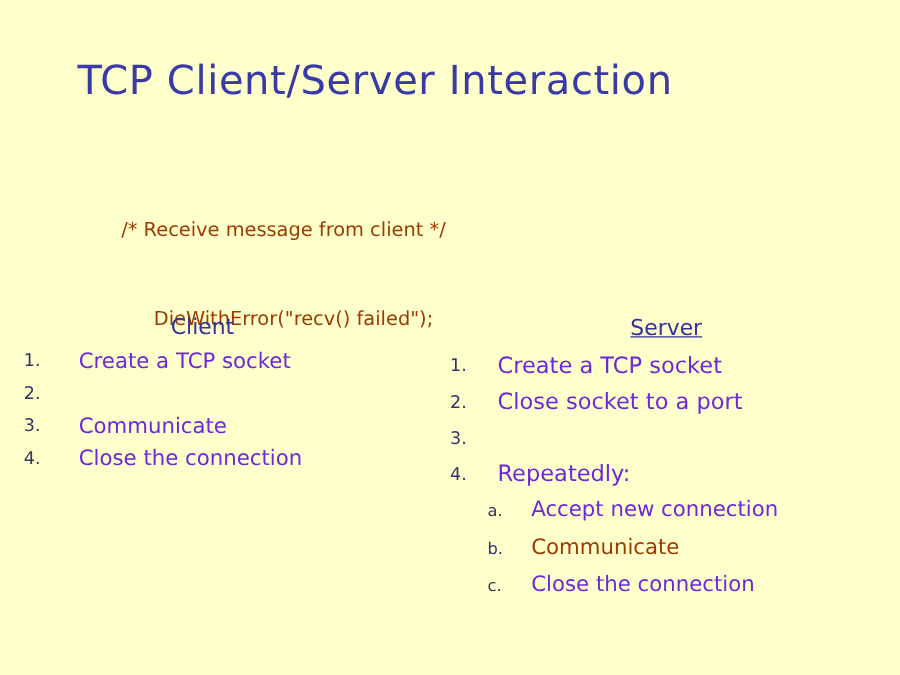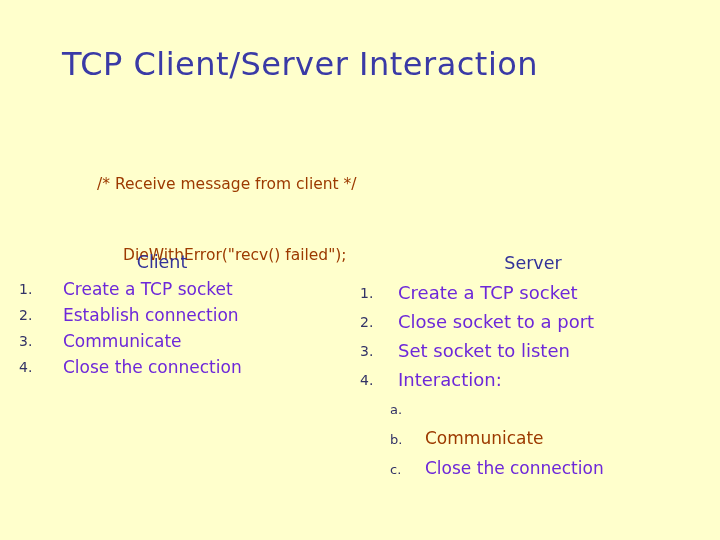--- a/index.html
+++ b/index.html
@@ -23,21 +23,21 @@
 
   .column { position:absolute; }
   .client { left:16px; top:252px; width:292px; }
   .server { left:352px; top:253px; width:362px; }
 
   .col-header {
     text-align:center; font-size:17.5px; color:#333399;
     font-weight:500;
   }
   .client .col-header { height:27px; }
-  .server .col-header { height:29px; }
+  .server .col-header { height:29px;text-decoration:underline; }
 
   .row { display:flex; align-items:flex-start; }
   .client .row { height:26px; font-size:17px; }
   .server .mainlist .row { height:29px; font-size:18px; }
 
   .num {
     flex:none; font-size:14px; color:#333366; padding-top:2px;
   }
   .client .num { width:44px; padding-left:3px; }
   .server .mainlist .num { width:38px; padding-left:8px; padding-top:3px; }
@@ -65,21 +65,20 @@
 
   <div class="column client">
     <div class="col-header">Client</div>
     <div class="mainlist">
       <div class="row">
         <span class="num">1.</span>
         <span class="itext">Create a TCP socket</span>
       </div>
       <div class="row">
         <span class="num">2.</span>
-        <span class="itext">Establish connection</span>
       </div>
       <div class="row">
         <span class="num">3.</span>
         <span class="itext">Communicate</span>
       </div>
       <div class="row">
         <span class="num">4.</span>
         <span class="itext">Close the connection</span>
       </div>
     </div>
@@ -91,30 +90,30 @@
       <div class="row">
         <span class="num">1.</span>
         <span class="itext">Create a TCP socket</span>
       </div>
       <div class="row">
         <span class="num">2.</span>
         <span class="itext">Close socket to a port</span>
       </div>
       <div class="row">
         <span class="num">3.</span>
-        <span class="itext">Set socket to listen</span>
       </div>
       <div class="row">
         <span class="num">4.</span>
-        <span class="itext">Interaction:</span>
+        <span class="itext">Repeatedly:</span>
       </div>
     </div>
     <div class="sublist">
       <div class="row">
         <span class="num">a.</span>
+        <span class="itext">Accept new connection</span>
       </div>
       <div class="row">
         <span class="num">b.</span>
         <span class="itext hl">Communicate</span>
       </div>
       <div class="row">
         <span class="num">c.</span>
         <span class="itext">Close the connection</span>
       </div>
     </div>

